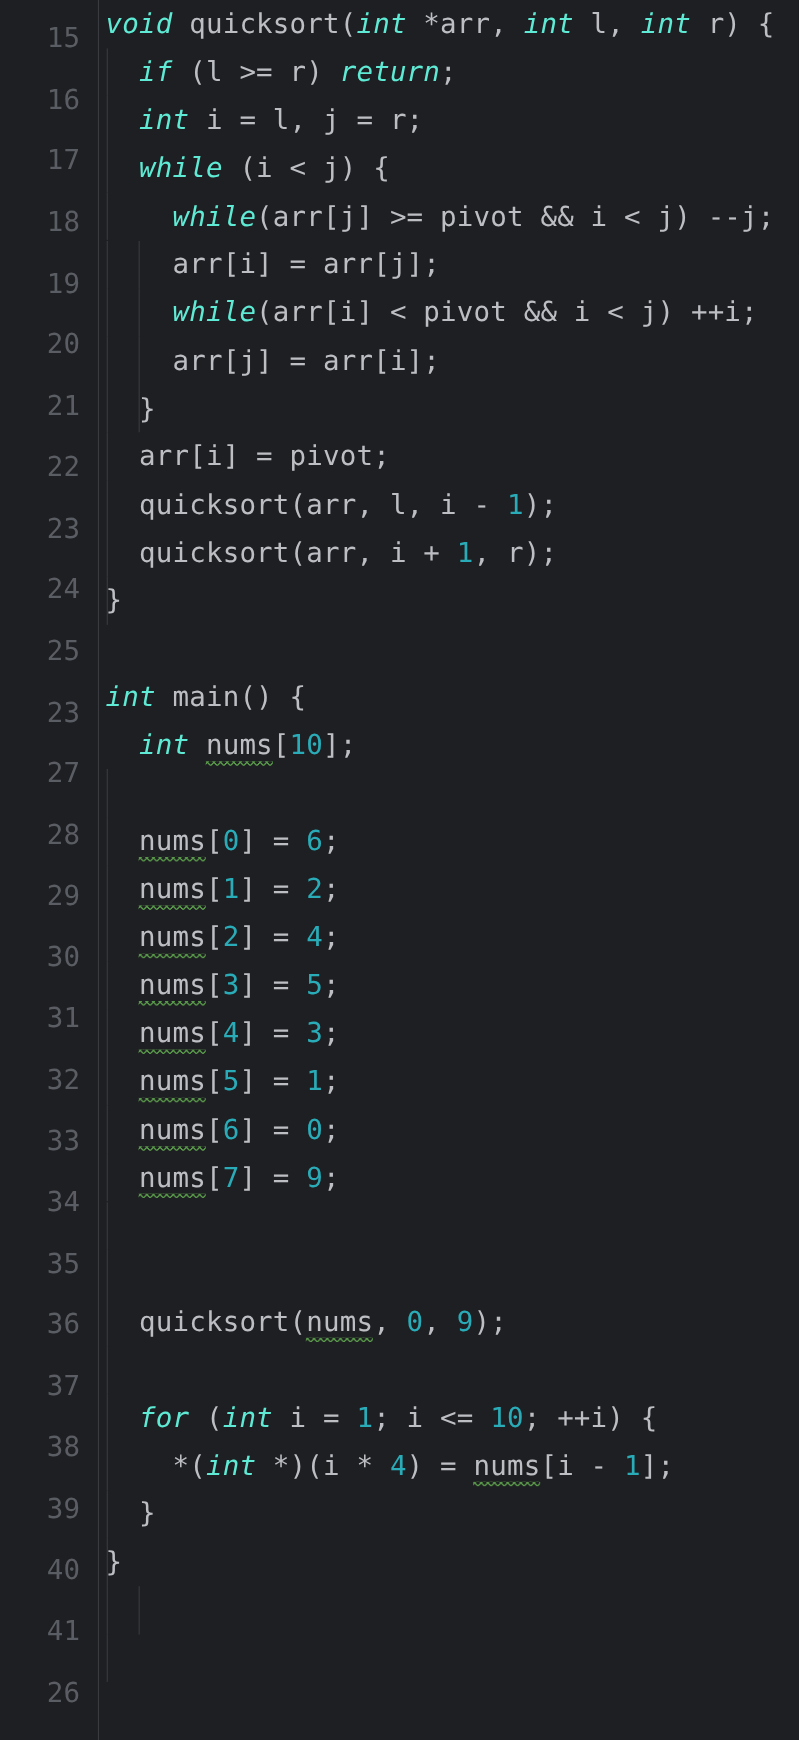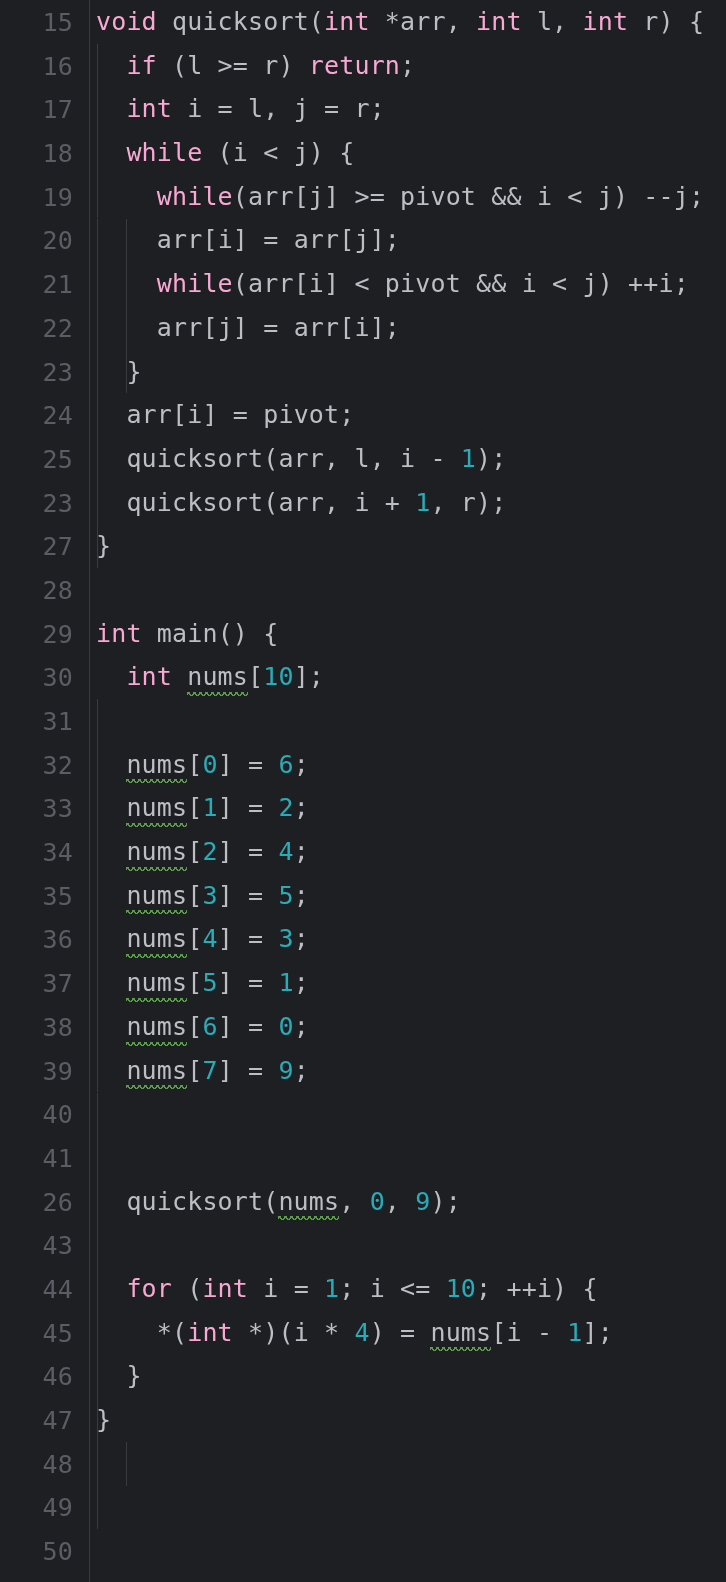--- a/index.html
+++ b/index.html
@@ -45,20 +45,21 @@
   }
   .gline {
     height: 43.7px;
     line-height: 43.7px;
     text-align: right;
     padding-right: 17px;
     box-sizing: border-box;
     color: #5a5d63;
     font-size: 25px;
     letter-spacing: 0.2px;
+    margin-top: 12px;
   }
 
   
   #code {
     position: relative;
     flex: 1;
     height: 1582px;
     background: #1e1f22;
     padding-left: 6px;
     box-sizing: border-box;
@@ -76,21 +77,21 @@
 
   
   .iguide {
     position: absolute;
     width: 1px;
     background: #393b40;
     pointer-events: none;
   }
 
   
-  .kw   { color: #f9a8d4; }   
+  .kw   { color: #5eead4; font-style: italic; }   
   .num  { color: #2aacb8; }   
   .pln  { color: #bcbec4; }   
 
   
   .sq {
     position: relative;
     display: inline-block;
   }
   .sq::after {
     content: "";

